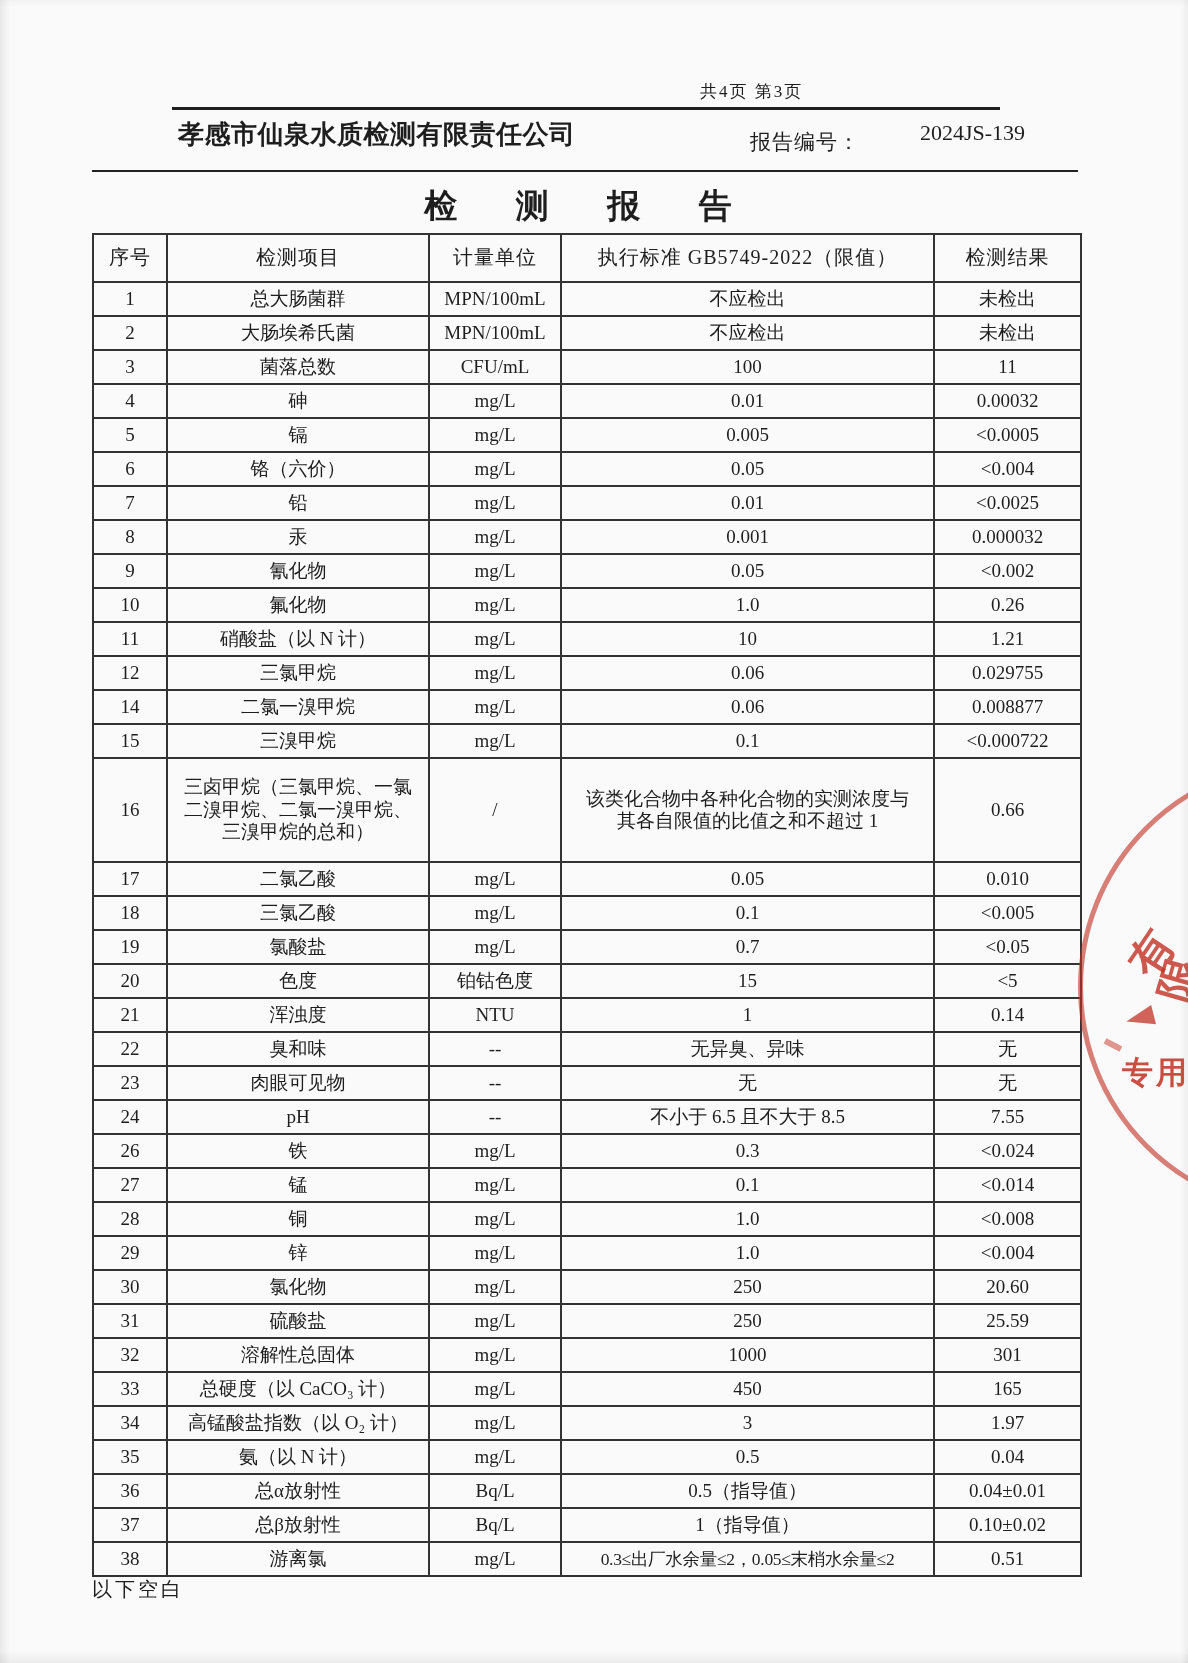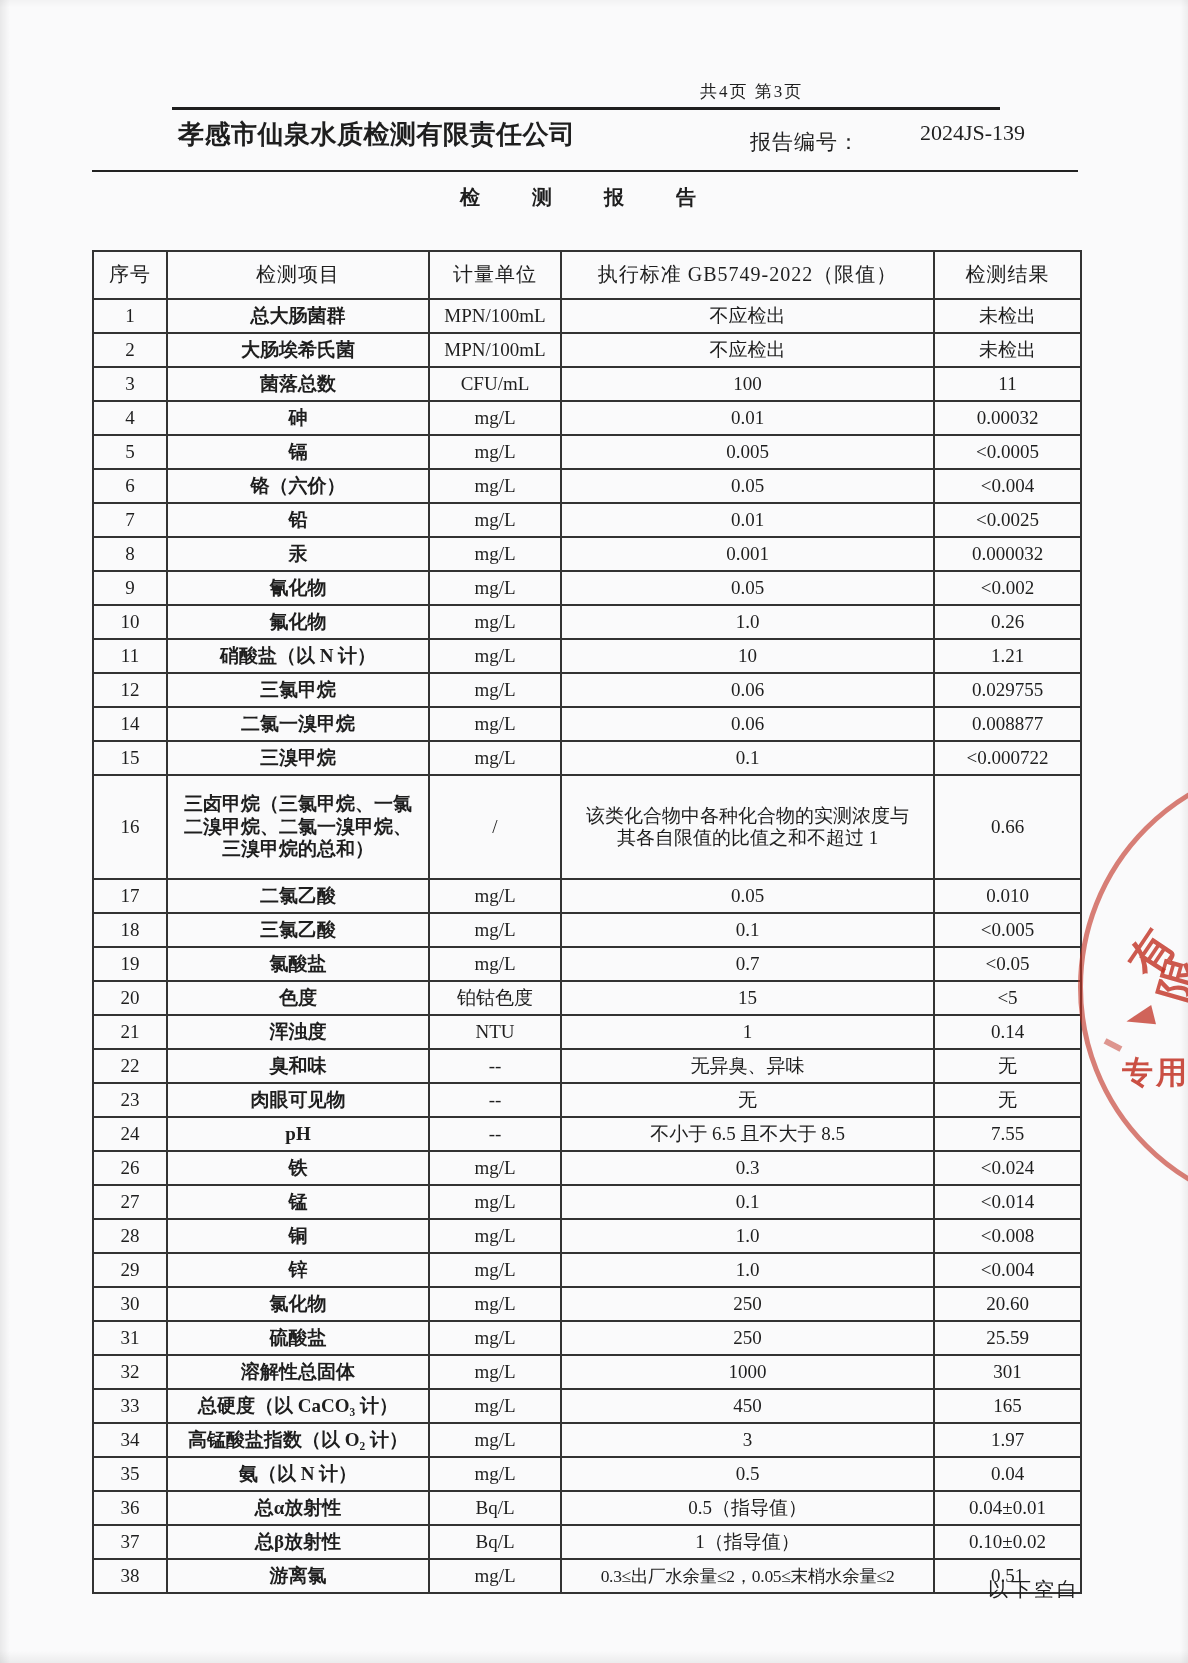--- a/index.html
+++ b/index.html
@@ -16,36 +16,36 @@
   }
   .abs{position:absolute;}
 
   .page-info{top:80px;left:700px;width:300px;text-align:left;font-size:17px;letter-spacing:2px;}
   .rule-top{top:107px;left:172px;width:828px;height:3px;background:#1f1f1f;}
   .company{top:117px;left:178px;font-family:"Liberation Sans","DejaVu Sans",sans-serif;
            font-weight:bold;font-size:26px;letter-spacing:.5px;}
   .report-label{top:128px;left:750px;font-size:21px;letter-spacing:1px;}
   .report-value{top:120px;left:920px;font-size:22px;}
   .rule-bottom{top:170px;left:92px;width:986px;height:2px;background:#222;}
-  .title{top:184px;left:92px;width:986px;text-align:center;font-size:20px;font-weight:bold;
+  .title{top:184px;left:92px;width:986px;text-align:center;font-size:33px;font-weight:bold;
          letter-spacing:14px;white-space:pre;}
 
-  table.report{position:absolute;top:250px;left:92px;width:988px;border-collapse:collapse;table-layout:fixed;}
+  table.report{position:absolute;top:233px;left:92px;width:988px;border-collapse:collapse;table-layout:fixed;}
   table.report th, table.report td{
     border:2px solid #333;text-align:center;vertical-align:middle;
     font-size:19px;line-height:1.18;padding:1px 4px;height:30px;
     overflow:hidden;word-break:break-all;
   }
   table.report th{height:44px;font-size:20px;font-weight:normal;letter-spacing:1px;}
   table.report tr.tall td{height:100px;}
-  table.report td:nth-child(2){padding:1px 8px;font-weight:bold;}
+  table.report td:nth-child(2){padding:1px 8px;}
   table.report td:nth-child(4){padding:1px 18px;}
   table.report tr:last-child td:nth-child(4){font-size:17.5px;letter-spacing:-0.3px;}
 
-  .footer-note{top:1576px;left:92px;width:988px;text-align:right;font-size:20px;letter-spacing:3px;}
+  .footer-note{top:1576px;left:92px;width:988px;text-align:left;font-size:20px;letter-spacing:3px;}
 
   
   .stamp *{font-family:"Liberation Serif","DejaVu Serif",serif;}
   .stamp-arc{top:760px;left:1078px;width:444px;height:444px;border-radius:50%;
              border:5px solid var(--stamp-color,#c0392b);opacity:.62;}
   .stamp-char-1{top:924px;left:1130px;font-size:44px;font-weight:bold;
                 color:var(--stamp-color,#c0392b);opacity:.8;transform:rotate(-56deg);}
   .stamp-char-2{top:950px;left:1158px;font-size:44px;font-weight:bold;
                 color:var(--stamp-color,#c0392b);opacity:.8;transform:rotate(-74deg);}
   .stamp-star{top:1008px;left:1126px;width:0;height:0;

